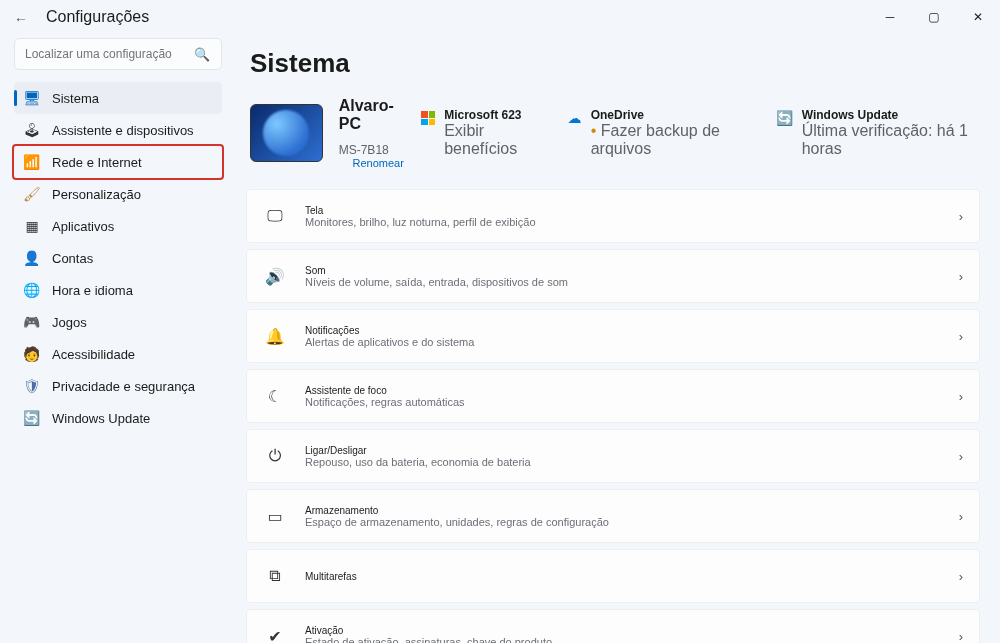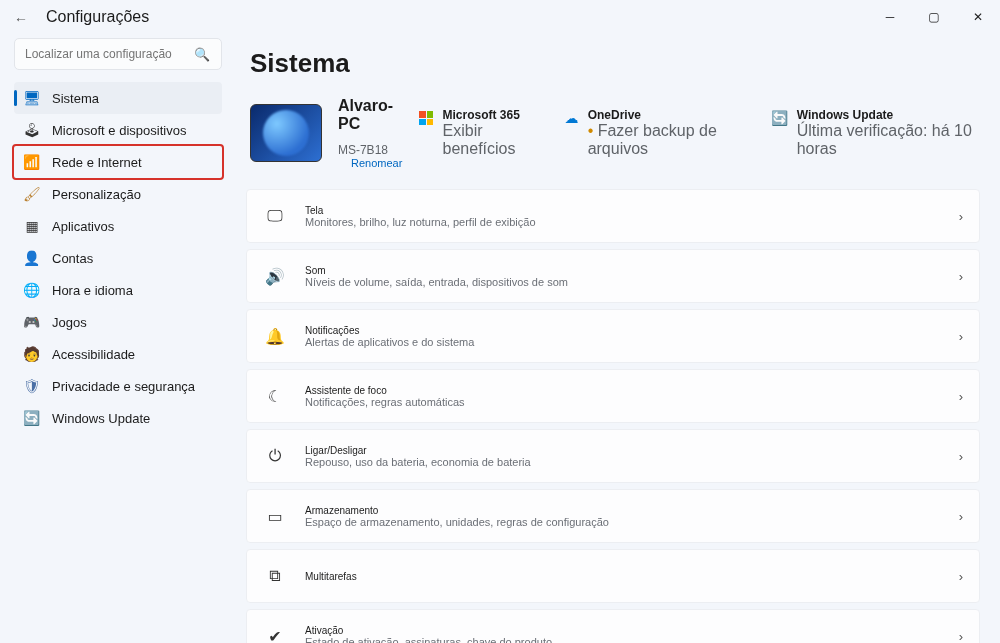--- a/index.html
+++ b/index.html
@@ -63,21 +63,21 @@
       <input placeholder="Localizar uma configuração" style="">
       <span class="icon">🔍</span>
     </div>
     <ul class="nav">
       <li class="active">
           <span class="icon" style="color:#0067c0">🖥</span>
           <span>Sistema</span>
         </li>
       <li>
           <span class="icon" style="color:#333">🕹</span>
-          <span>Microsoft e dispositivos</span>
+          <span>Assistente e dispositivos</span>
         </li>
       <li class="highlighted">
           <span class="icon" style="color:#0a8a4a">📶</span>
           <span>Rede e Internet</span>
         </li>
       <li>
           <span class="icon" style="color:#b97f2e">🖌</span>
           <span>Personalização</span>
         </li>
       <li>
@@ -127,36 +127,36 @@
         <div class="header-link">
           <div class="licon">
               <div class="ms365">
                 <span></span>
                 <span></span>
                 <span></span>
                 <span></span>
               </div>
             </div>
           <div>
-            <div class="ltitle">Microsoft 365</div>
+            <div class="ltitle">Microsoft 623</div>
             <div class="lsub">Exibir benefícios</div>
           </div>
         </div>
         <div class="header-link">
           <div class="licon" style="color:#0078d4">☁</div>
           <div>
             <div class="ltitle">OneDrive</div>
             <div class="lsub"><span style="color:#d08a00">•</span> <span>Fazer backup de arquivos</span></div>
           </div>
         </div>
         <div class="header-link">
           <div class="licon" style="color:#0a8a8a">🔄</div>
           <div>
             <div class="ltitle">Windows Update</div>
-            <div class="lsub">Última verificação: há 10 horas</div>
+            <div class="lsub">Última verificação: há 1 horas</div>
           </div>
         </div>
       </div>
     </div>
 
     <div class="cards">
       <div class="card">
           <span class="cicon">🖵</span>
           <div class="ctexts">
             <div class="ctitle">Tela</div>

